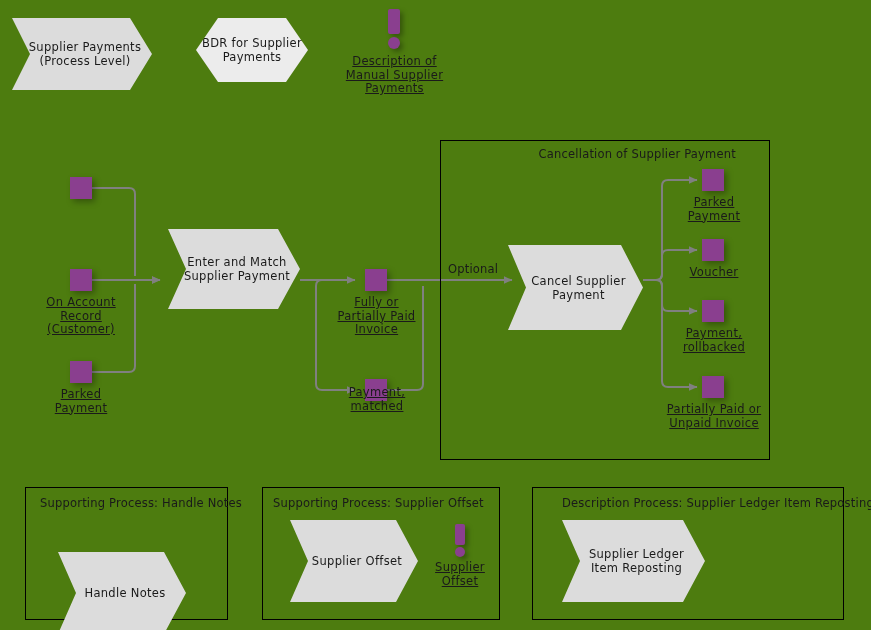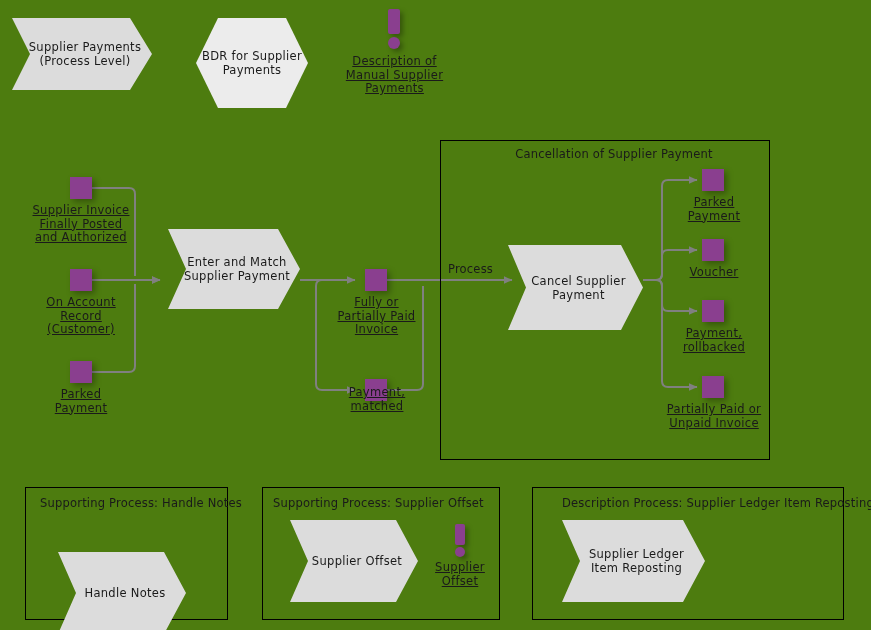--- a/index.html
+++ b/index.html
@@ -167,38 +167,35 @@
     <path class="wire" d="M643,280 L656,280 Q662,280 662,286 L662,305 Q662,311 668,311 L697,311" marker-end="url(#ah)"></path>
     <path class="wire" d="M643,280 L656,280 Q662,280 662,286 L662,381 Q662,387 668,387 L697,387" marker-end="url(#ah)"></path>
   </svg>
 
   <div class="chev" style="left:12px; top:18px; width:140px; height:72px;">
     <span class="lbl">Supplier
 Payments
 (Process Level)</span>
   </div>
 
-  <div class="hexa" style="left:196px; top:18px; width:112px; height:90px;">
+  <div class="hexa" style="left:196px; top:18px; width:112px; height:64px;">
     <span class="lbl">BDR for
 Supplier
 Payments</span>
   </div>
 
   <div class="excl" style="left:388px; top:9px; width:12px; height:38px;">
     <span class="bar" style="width:12px; height:25px;"></span>
     <span class="dot" style="top:28px; width:12px; height:12px;"></span>
   </div>
   <div class="cap" style="left:327px; top:55px; width:135px;">Description of
 Manual Supplier
 Payments</div>
 
   <div class="sq" style="left:70px; top:177px;"></div>
-  <div class="cap" style="left:8px; top:204px; width:146px;">Supplier Invoice
-Finally Posted
-and Authorized</div>
 
   <div class="sq" style="left:70px; top:269px;"></div>
   <div class="cap" style="left:12px; top:296px; width:138px;">On Account
 Record
 (Customer)</div>
 
   <div class="sq" style="left:70px; top:361px;"></div>
   <div class="cap" style="left:22px; top:388px; width:118px;">Parked
 Payment</div>
 
@@ -210,24 +207,24 @@
 
   <div class="sq" style="left:365px; top:269px;"></div>
   <div class="cap" style="left:318px; top:296px; width:117px;">Fully or
 Partially Paid
 Invoice</div>
 
   <div class="sq" style="left:365px; top:379px;"></div>
   <div class="cap" style="left:322px; top:386px; width:110px; top:386px;">Payment,
 matched</div>
 
-  <div class="elabel" style="left:448px; top:262px;">Process</div>
+  <div class="elabel" style="left:448px; top:262px;">Optional</div>
 
   <div class="group" style="left:440px; top:140px; width:330px; height:320px;"></div>
-  <div class="group-title" style="left:440px; top:147px; width:296px; text-align:center;margin-left:26px;">Cancellation of Supplier Payment</div>
+  <div class="group-title" style="left:440px; top:147px; width:296px; text-align:right;">Cancellation of Supplier Payment</div>
 
   <div class="chev" style="left:508px; top:245px; width:135px; height:85px;">
     <span class="lbl">Cancel Supplier
 Payment</span>
   </div>
 
   <div class="sq" style="left:702px; top:169px;"></div>
   <div class="cap" style="left:659px; top:196px; width:110px;">Parked
 Payment</div>
 

